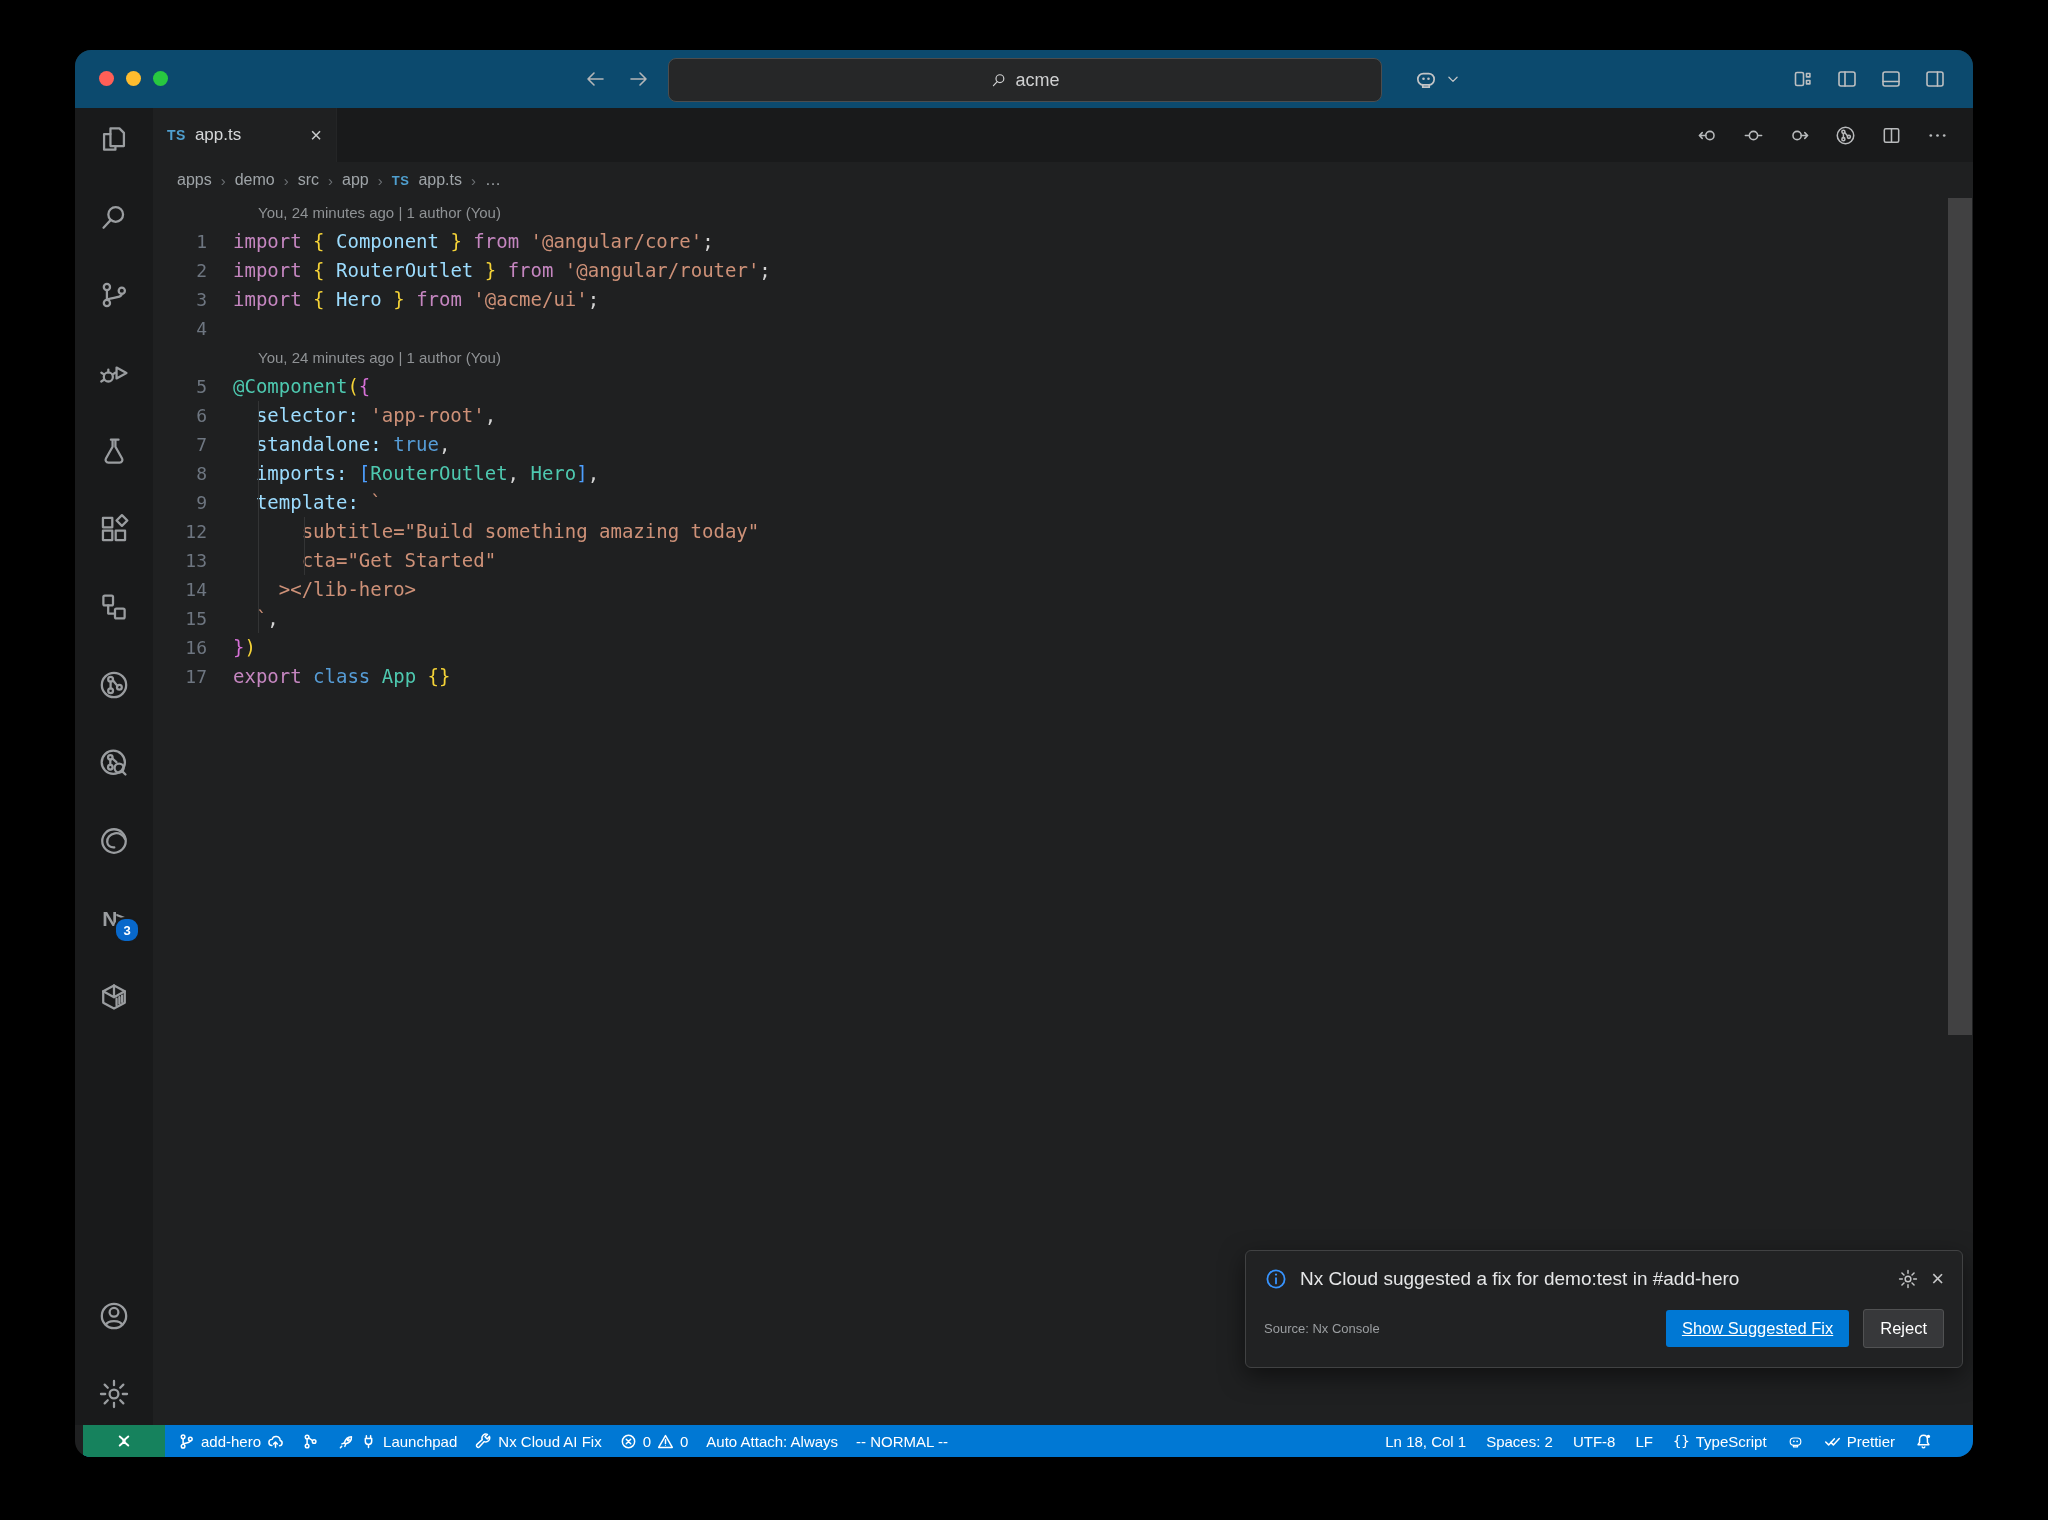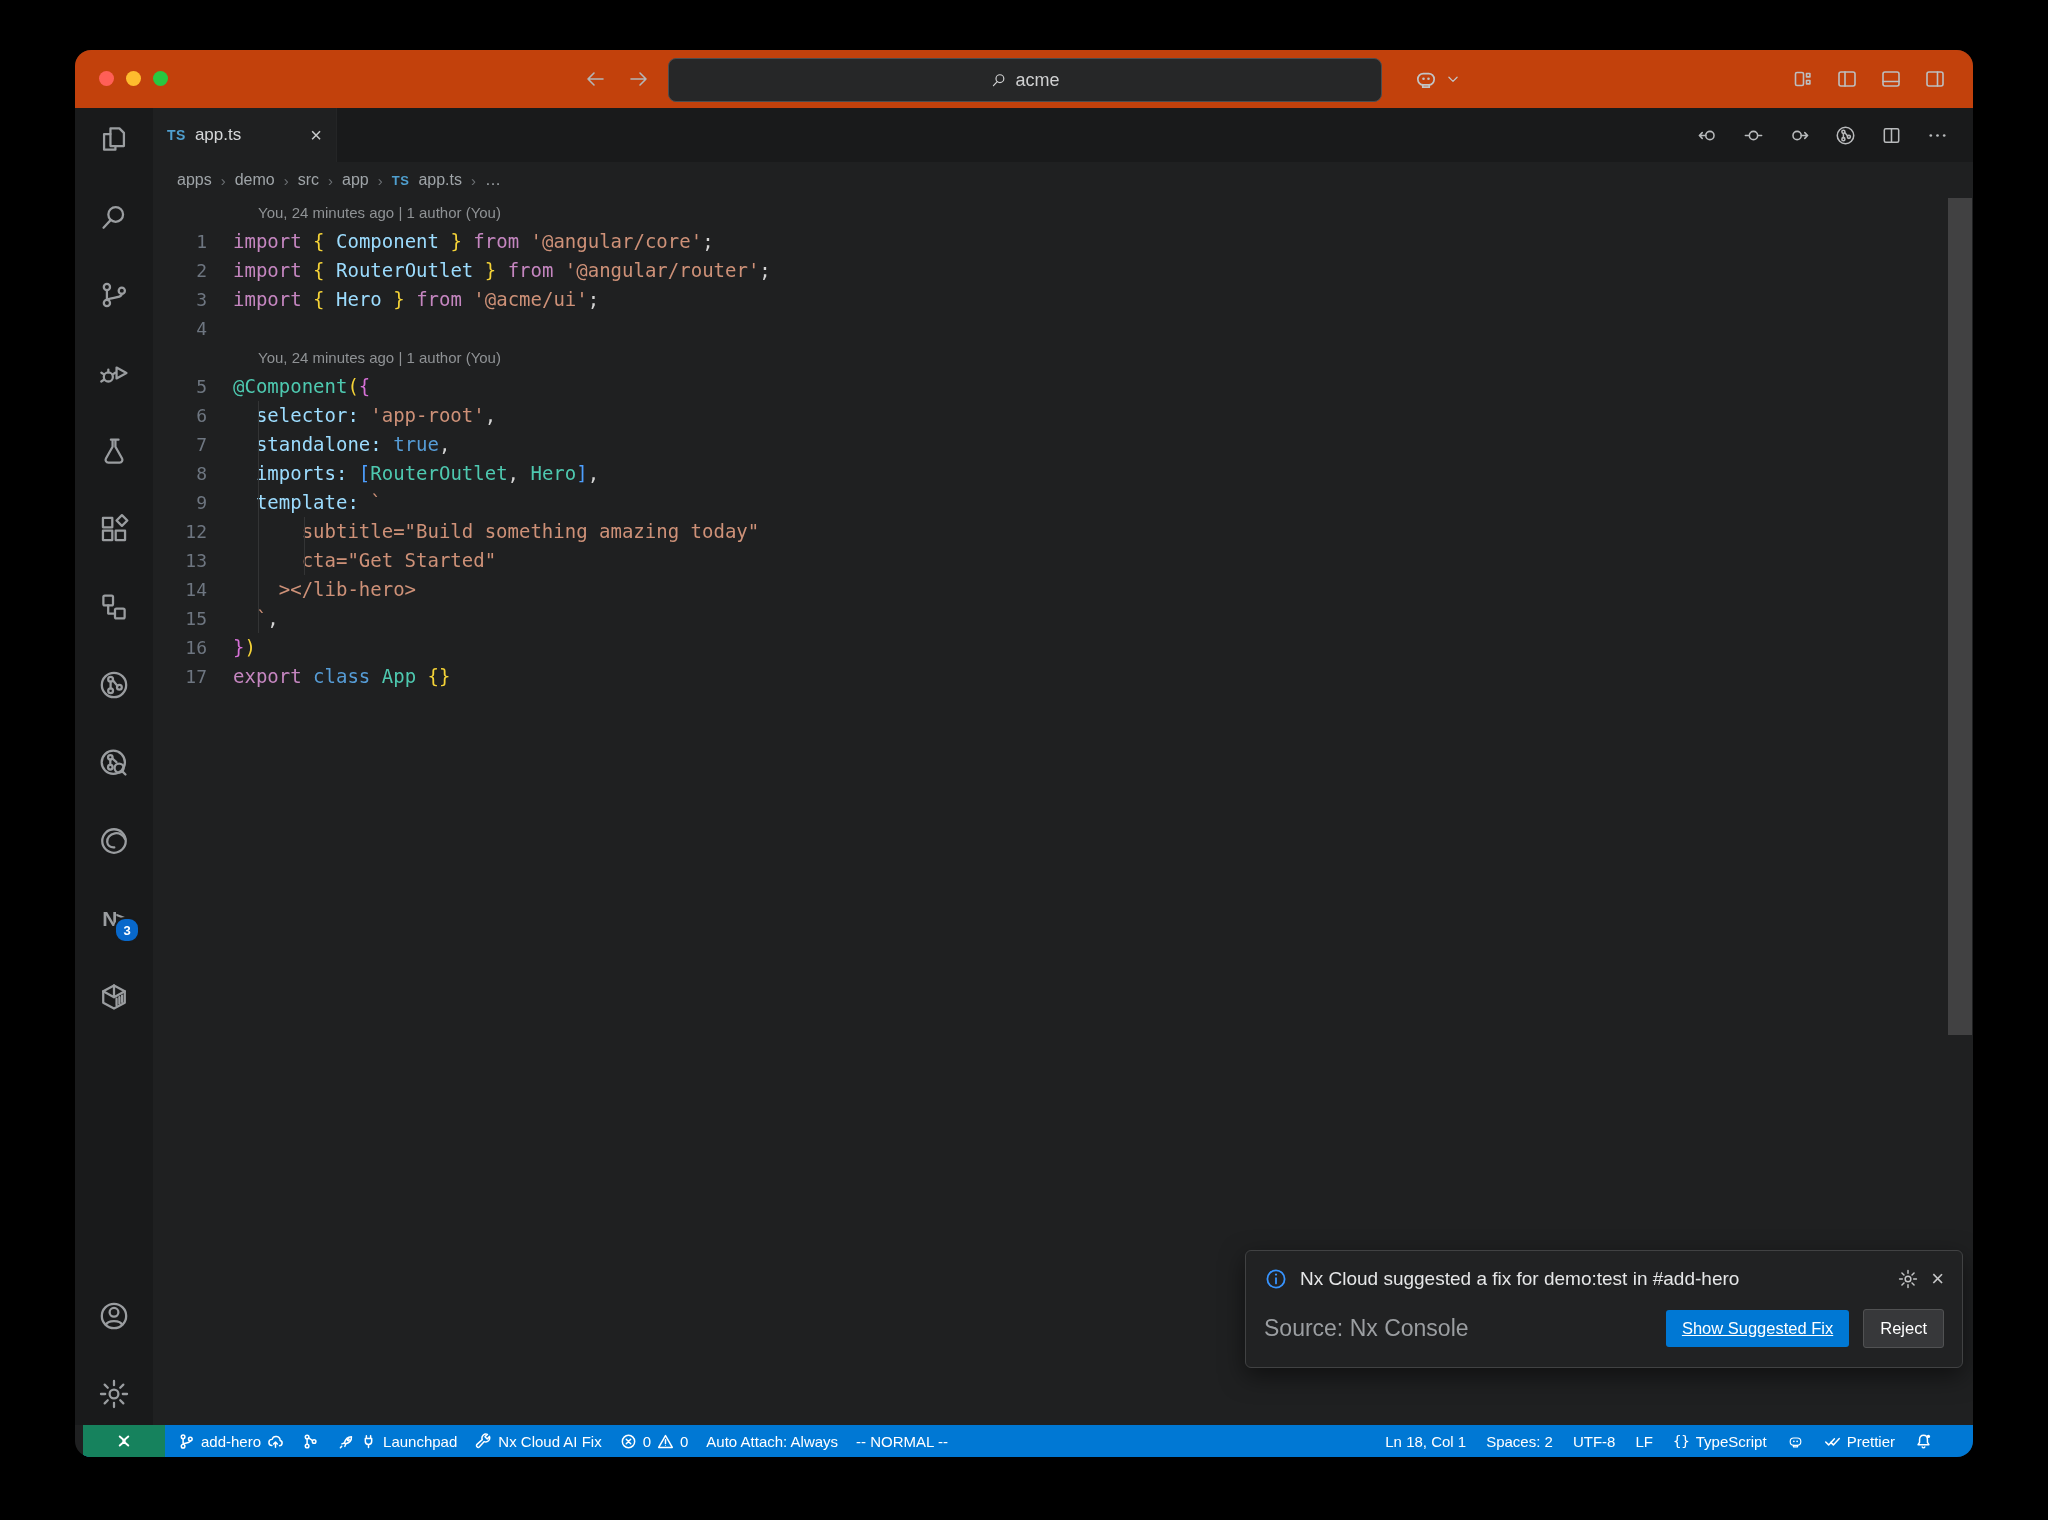--- a/index.html
+++ b/index.html
@@ -1,20 +1,20 @@
 <!DOCTYPE html>
 <html><head>
 <meta charset="utf-8">
 <style>
   html,body{margin:0;padding:0;background:#000;width:2048px;height:1520px;overflow:hidden;
     font-family:"Liberation Sans","DejaVu Sans",sans-serif;-webkit-font-smoothing:antialiased;}
   .window{position:absolute;left:75px;top:50px;width:1898px;height:1407px;background:#1f2021;
     border-radius:16px;overflow:hidden;box-shadow:0 25px 70px rgba(0,0,0,.7);}
   
-  .titlebar{position:absolute;left:0;top:0;width:100%;height:58px;background:#c2410c;}
+  .titlebar{position:absolute;left:0;top:0;width:100%;height:58px;background:#0c4a6e;}
   .lights{position:absolute;left:24px;top:21px;display:flex;gap:12px;}
   .light{width:15px;height:15px;border-radius:50%;}
   .nav-arrows{position:absolute;left:508px;top:0;height:58px;display:flex;align-items:center;gap:20px;color:#b4b6b8;}
   .nav-arrows .icon svg{width:24px;height:24px;}
   .searchbox{position:absolute;left:593px;top:8px;width:712px;height:42px;background:#262728;
     border:1px solid #4c4d4e;border-radius:8px;display:flex;align-items:center;justify-content:center;
     color:#cfd0d1;font-size:18px;gap:7px;}
   .searchbox svg{width:18px;height:18px;}
   .copilot-ctrl{position:absolute;left:1338px;top:0;height:58px;display:flex;align-items:center;gap:7px;color:#c2c4c6;}
   .copilot-ctrl svg{width:26px;height:26px;}
@@ -58,21 +58,21 @@
   
   .toast{position:absolute;left:1170px;top:1200px;width:718px;height:118px;background:#212223;
     border:1px solid #414243;border-radius:6px;box-shadow:0 8px 24px rgba(0,0,0,.5);box-sizing:border-box;
     padding:16px 18px;}
   .toast-row1{display:flex;align-items:center;gap:12px;color:#e6e7e8;font-size:19px;}
   .toast-row1 .icon svg{width:24px;height:24px;}
   .toast-spacer{flex:1;}
   .toast-gear{color:#c5c6c7;}
   .toast-close{color:#c5c6c7;font-size:22px;line-height:1;}
   .toast-row2{display:flex;align-items:center;margin-top:18px;}
-  .toast-src{color:#9b9ea1;font-size:23px;}
+  .toast-src{color:#9b9ea1;font-size:13px;}
   .btn{font-size:16.5px;border-radius:3px;padding:9px 16px;color:#fff;}
   .btn-primary{background:#0078d4;margin-left:auto;}
   .btn-secondary{background:#37383a;border:1px solid #515253;margin-left:14px;}
   
   .statusbar{position:absolute;left:8px;bottom:0;width:100%;height:32px;background:#0078d4;display:flex;
     align-items:stretch;color:#fff;font-size:15px;}
   .remote{width:82px;background:#16825d;display:flex;align-items:center;justify-content:center;flex:0 0 82px;}
   .remote svg{width:18px;height:18px;}
   .sb-left{display:flex;align-items:stretch;gap:4px;padding-left:6px;}
   .sb-right{display:flex;align-items:stretch;gap:6px;margin-left:auto;padding-right:42px;}

